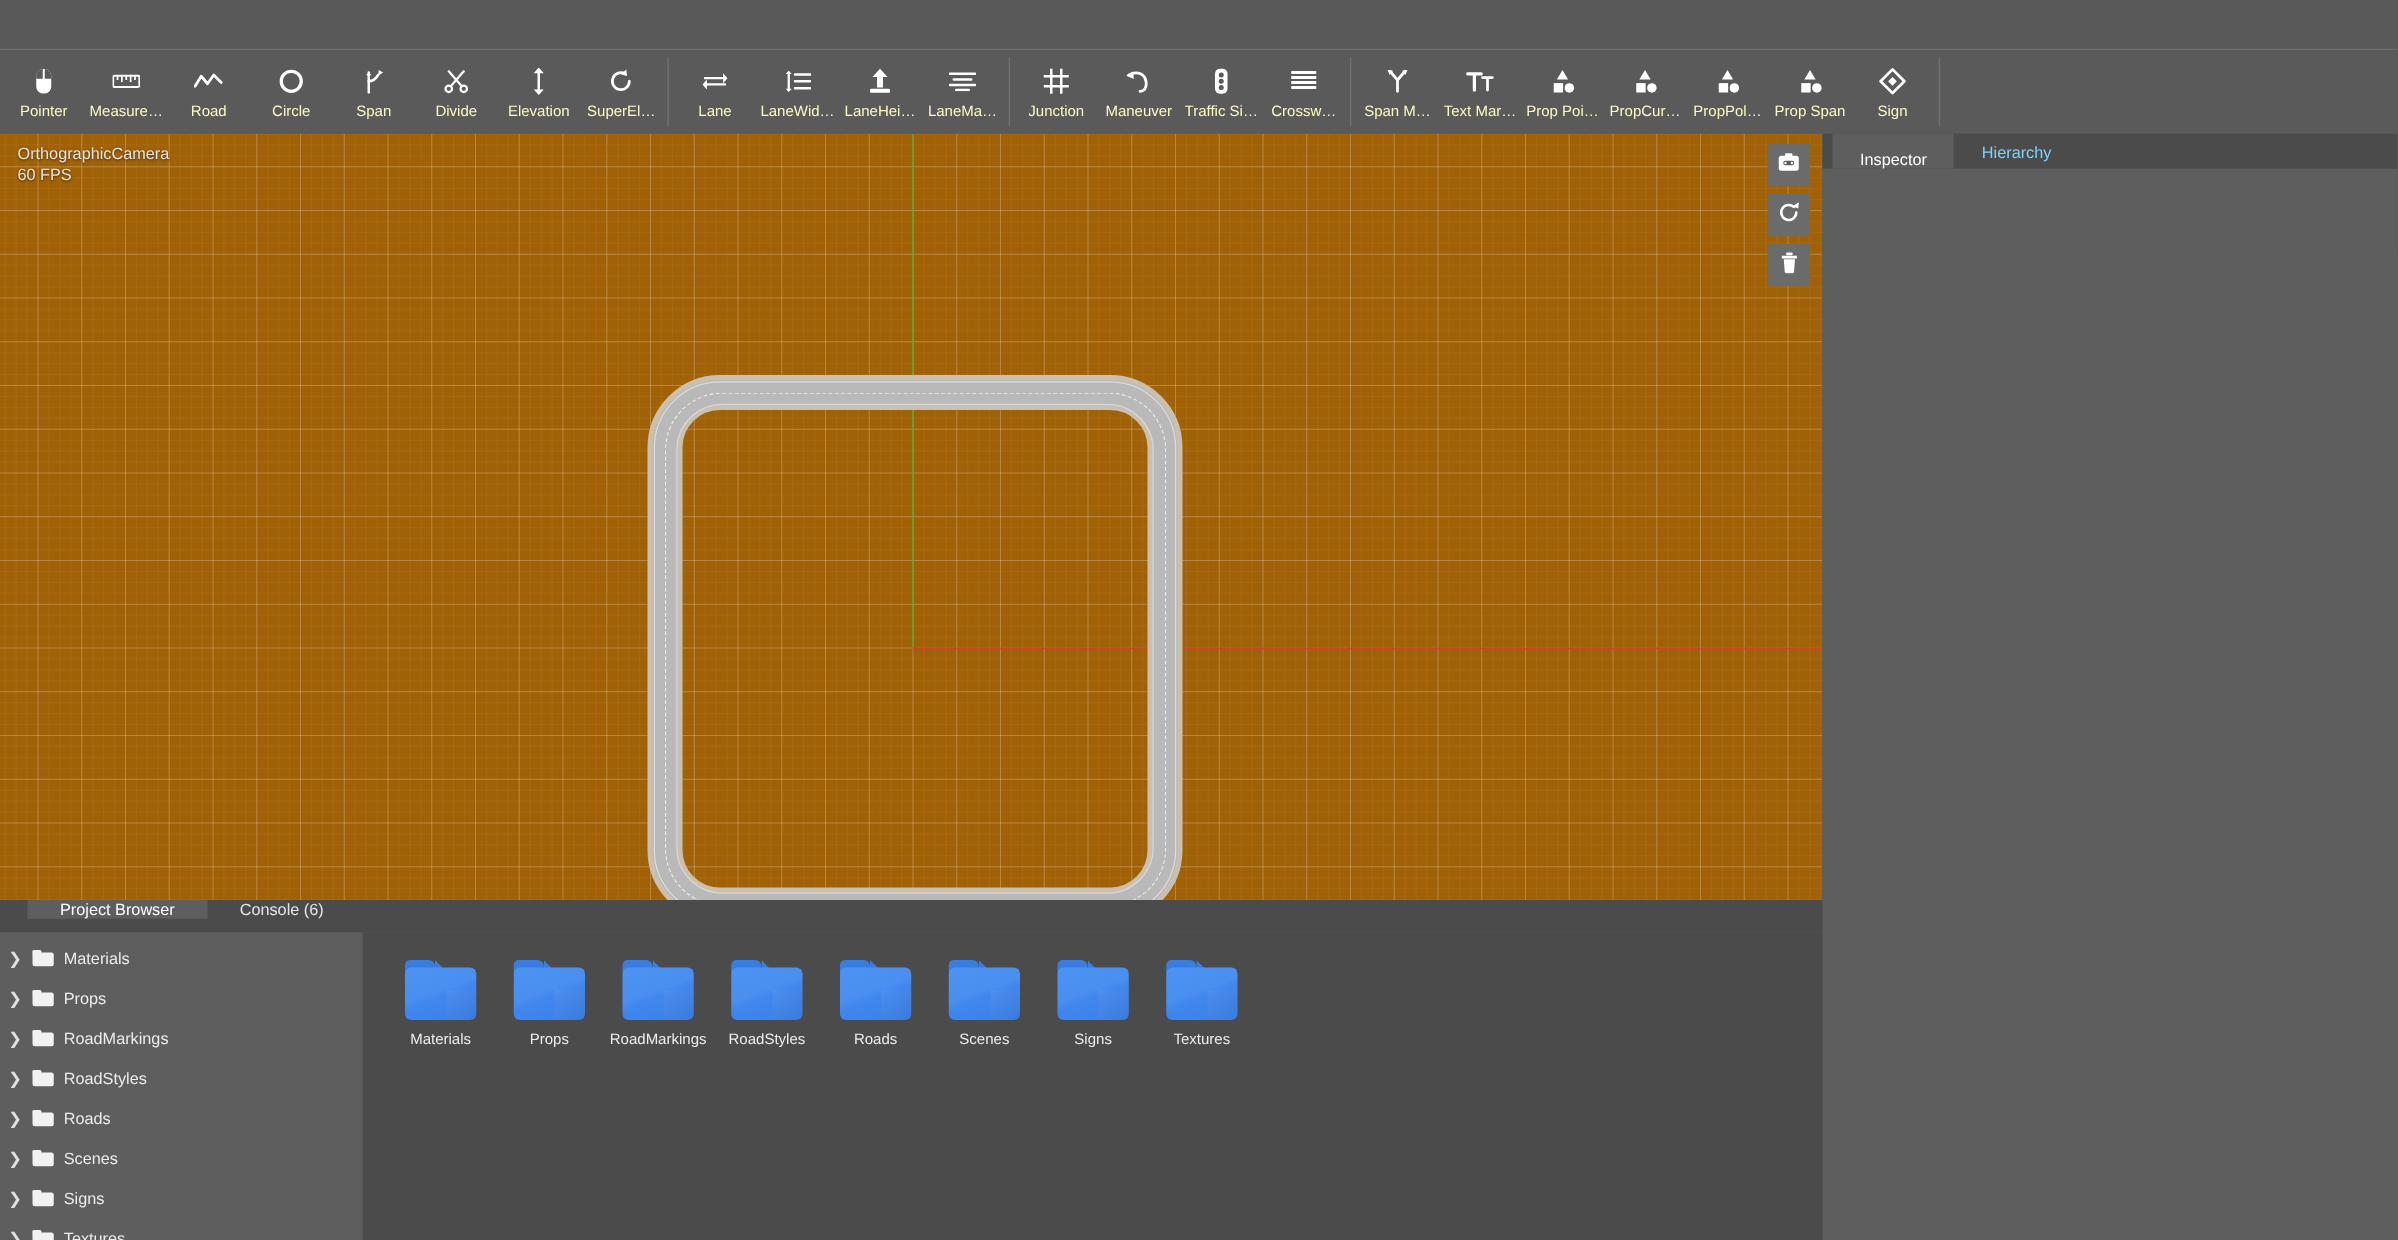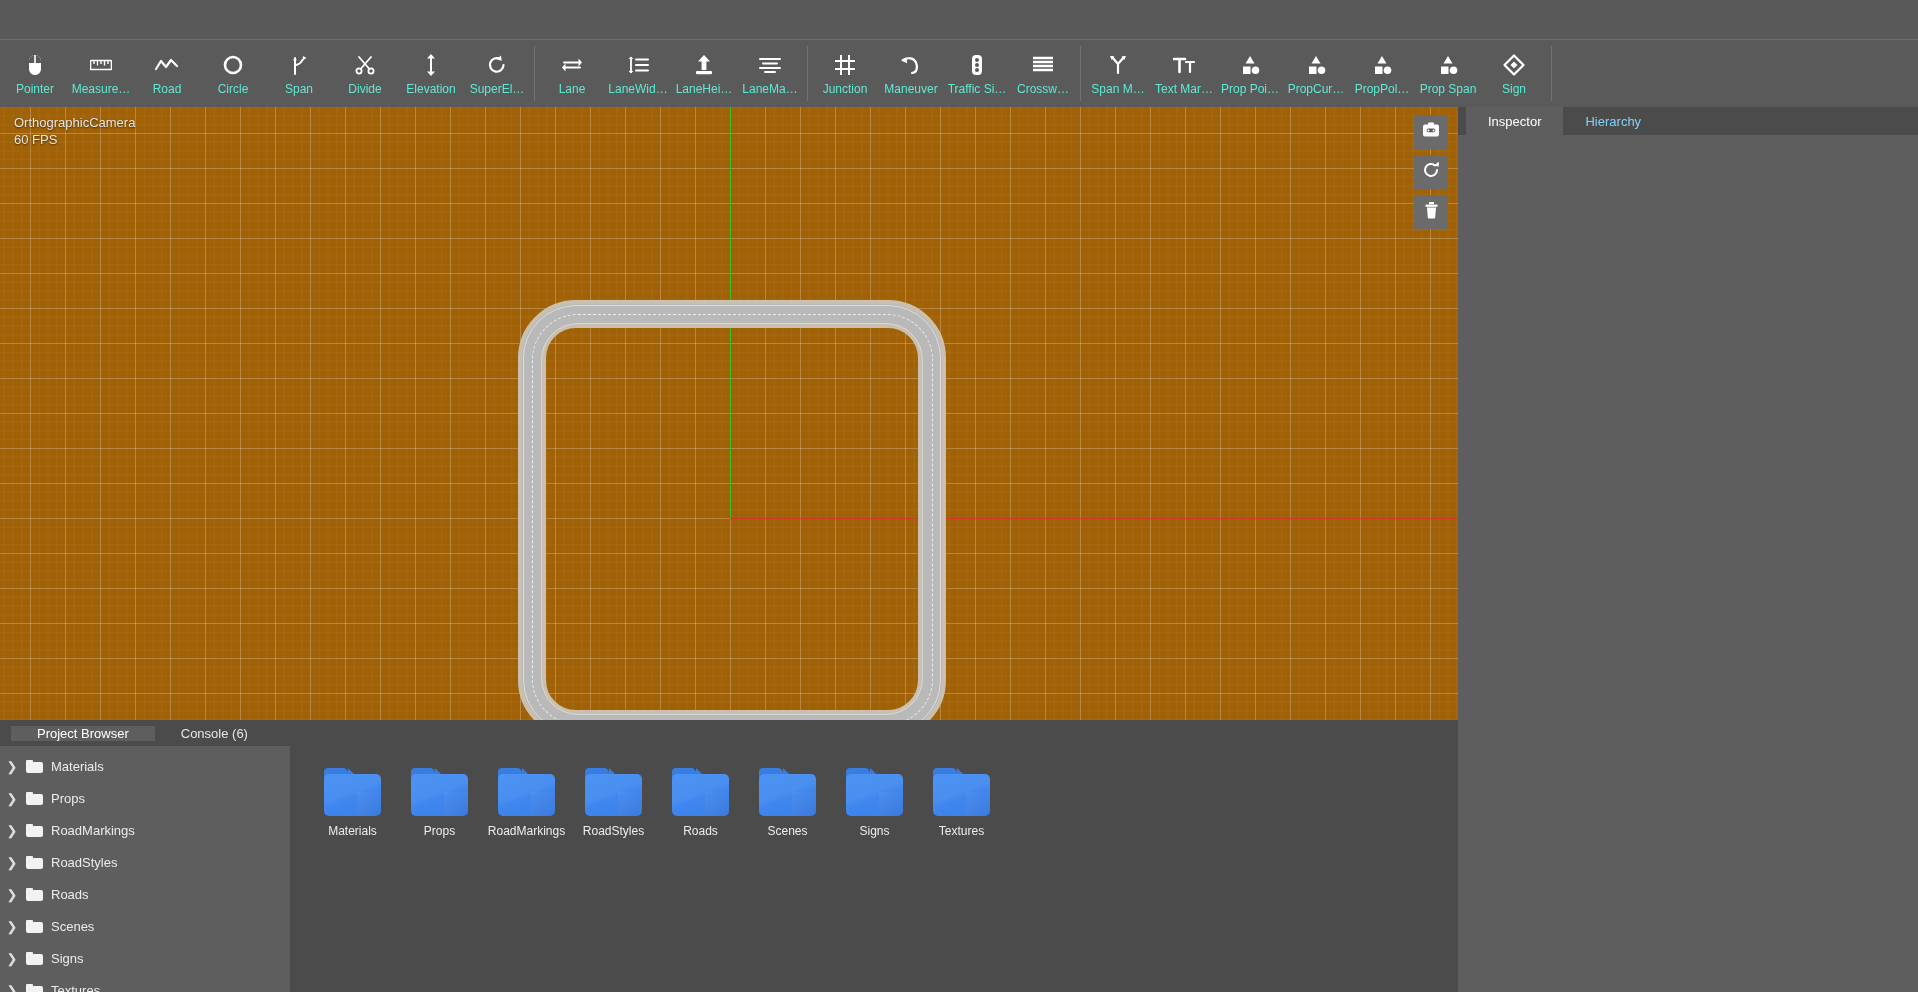--- a/index.html
+++ b/index.html
@@ -60,21 +60,21 @@
     width: 66px;
     display: flex; flex-direction: column;
     align-items: center; justify-content: center;
     gap: 6px;
     cursor: default;
     padding-top: 2px;
   }
   .tool .ti { height: 22px; display: flex; align-items: center; justify-content: center; }
   .tool .ti svg { display: block; }
   .tool .tl {
-    font-size: 12px; color: #5eead4;
+    font-size: 12px; color: #fef9c3;
     max-width: 64px; overflow: hidden;
     text-overflow: ellipsis; white-space: nowrap;
     text-align: center;
   }
 
   
   .viewport {
     position: absolute; left: 0; top: 107px;
     width: 1458px; height: 613px;
     background: #a16207;
@@ -171,38 +171,38 @@
     background: #4b4b4b;
     display: flex; align-items: stretch;
     padding-left: 8px;
   }
   .rtab {
     display: flex; align-items: center; justify-content: center;
     padding: 0 22px;
     font-size: 13px; color: #7dd3fc;
     cursor: default; white-space: nowrap;
   }
-  .rtab.active { background: #5e5e5e; color: #ffffff; }
+  .rtab.active { background: #5e5e5e; color: #ffffff; align-items: flex-end; }
   .right-body {
     position: absolute; left: 0; top: 28px;
     width: 460px; height: 857px;
     background: #5e5e5e;
   }
 
   
   .bottom-panel {
     position: absolute; left: 0; top: 720px;
     width: 1458px; height: 272px;
     background: #4b4b4b;
   }
   .bottom-tabs {
-    position: absolute; left: 5px; top: 0;
+    position: absolute; left: 16px; top: 0;
     width: 1304px; height: 26px;
     background: #4b4b4b;
-    display: flex; align-items: center;
+    display: flex; align-items: flex-start;
     padding-left: 6px;
   }
   .btab {
     display: flex; align-items: center; justify-content: center;
     padding: 0 26px;
     font-size: 13px; color: #e6e6e6;
     cursor: default; white-space: nowrap;
   }
   .btab.active { background: #5e5e5e; color: #ffffff; }
   .bottom-body {

